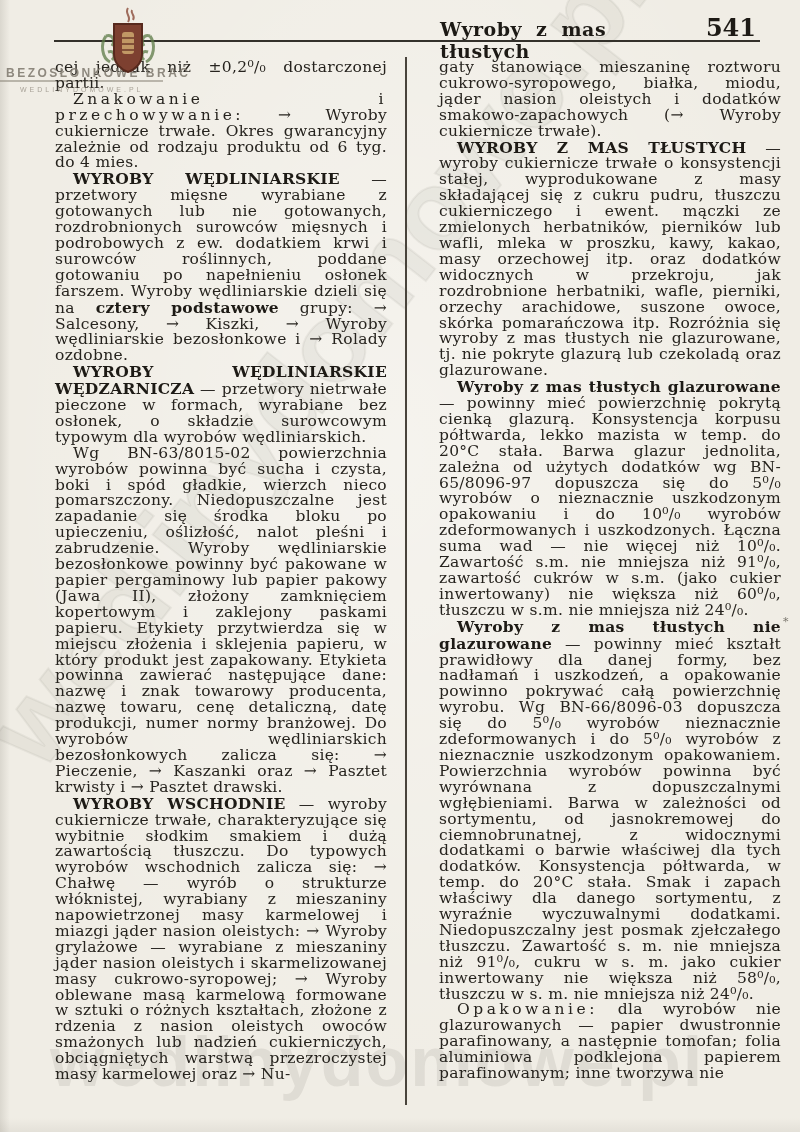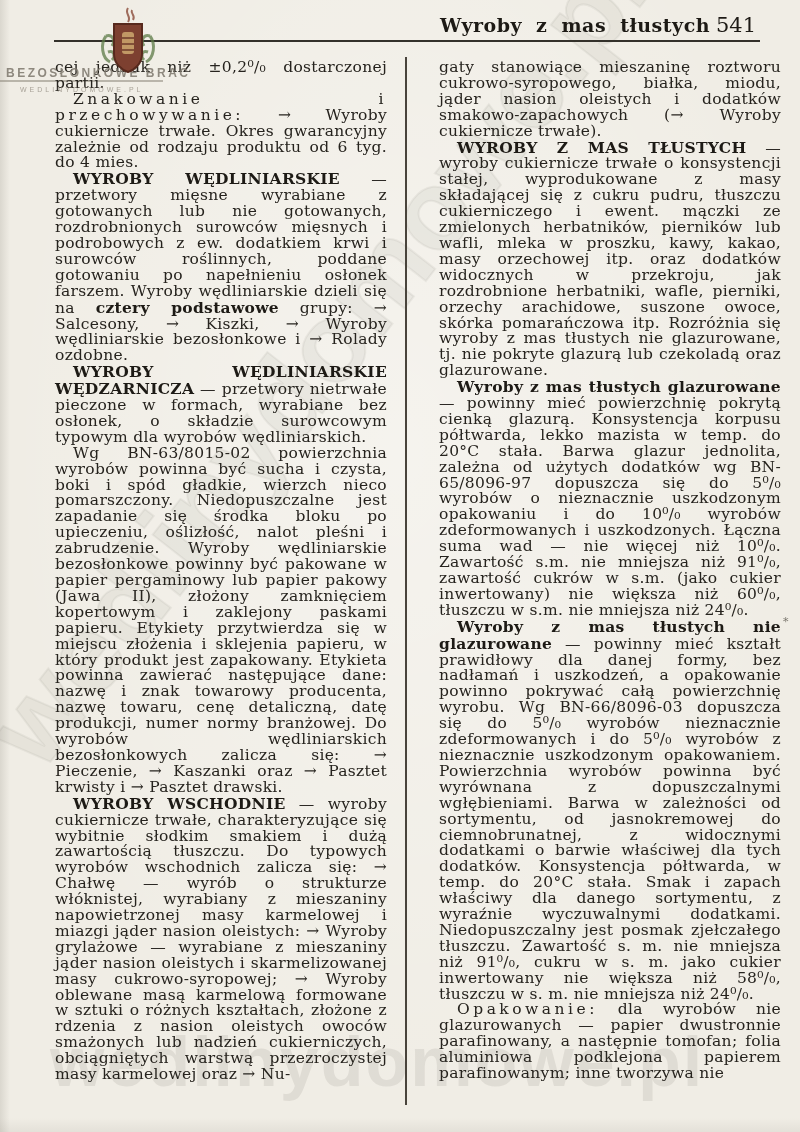--- a/index.html
+++ b/index.html
@@ -17,21 +17,21 @@
   }
 
   
   .running-head{
     position:absolute;top:13px;left:440px;right:44px;
     display:flex;justify-content:space-between;align-items:baseline;
   }
   .running-title{
     font-weight:bold;font-size:19px;letter-spacing:0.5px;word-spacing:7px;color:#1d1a15;
   }
-  .running-pageno{font-weight:normal;font-size:21px;color:#1d1a15;}
+  .running-pageno{font-weight:bold;font-size:24px;color:#1d1a15;}
   .head-rule{
     position:absolute;top:40px;left:54px;width:706px;height:2px;
     background:#34312b;
   }
 
   
   .emblem{position:absolute;top:6px;left:92px;z-index:3;}
   .wm-brand{
     position:absolute;top:66px;left:6px;z-index:2;
     font-family:"Liberation Sans", sans-serif;

